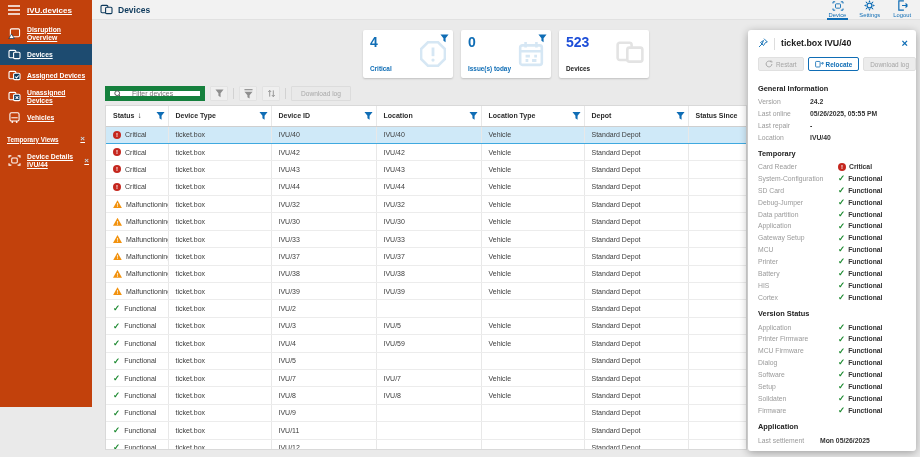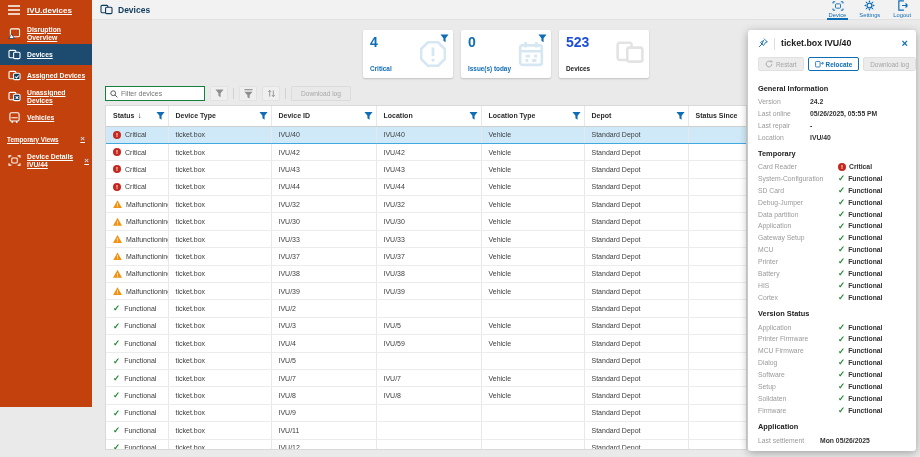--- a/index.html
+++ b/index.html
@@ -52,22 +52,22 @@
   .card.dark .card-value { color:#1d4ed8; }
   .card-label { position:absolute; bottom:6px; left:7px; font-size:6.4px; font-weight:bold;
     color:#0f6db5; white-space:nowrap; }
   .card.dark .card-label { color:#1a1a1a; }
   .card-bigicon { position:absolute; right:7px; top:11px; width:26px; color:#d6e7f4; }
   .card.dark .card-bigicon { color:#e3e3e3; }
   .card-funnel { position:absolute; right:5px; top:4px; width:8px; color:#0f6db5; }
 
   
   .toolbar { position:absolute; top:66px; left:13px; display:flex; align-items:center; gap:5px; }
-  .search-box { width:100px; height:15px; background:#fff; border:1px solid #15803d;
-    display:flex; align-items:center; gap:3px; padding:0 4px; }
+  .search-box { width:100px; height:15px; background:#fff; border:5px solid #15803d;
+    display:flex; align-items:center; gap:10px; padding:0 4px; }
   .search-box .sicon { width:8px; color:#555; flex:0 0 8px; }
   .search-box input { border:none; outline:none; font-size:7px; width:100%;
     font-family:inherit; color:#444; background:transparent; padding:0; }
   .tool-btn { width:18px; height:15px; display:flex; align-items:center; justify-content:center;
     color:#8f8f8f; cursor:pointer; background:#efefef; border:1px solid #e2e2e2; border-radius:1px; }
   .tool-btn .ticon { width:9px; }
   .tool-sep { width:1px; height:11px; background:#d2d2d2; }
   .dl-btn { height:15px; background:#e9e9e9; border:1px solid #dcdcdc; color:#a8a8a8;
     font-size:6.6px; display:flex; align-items:center; padding:0 9px; border-radius:1px; }
 

